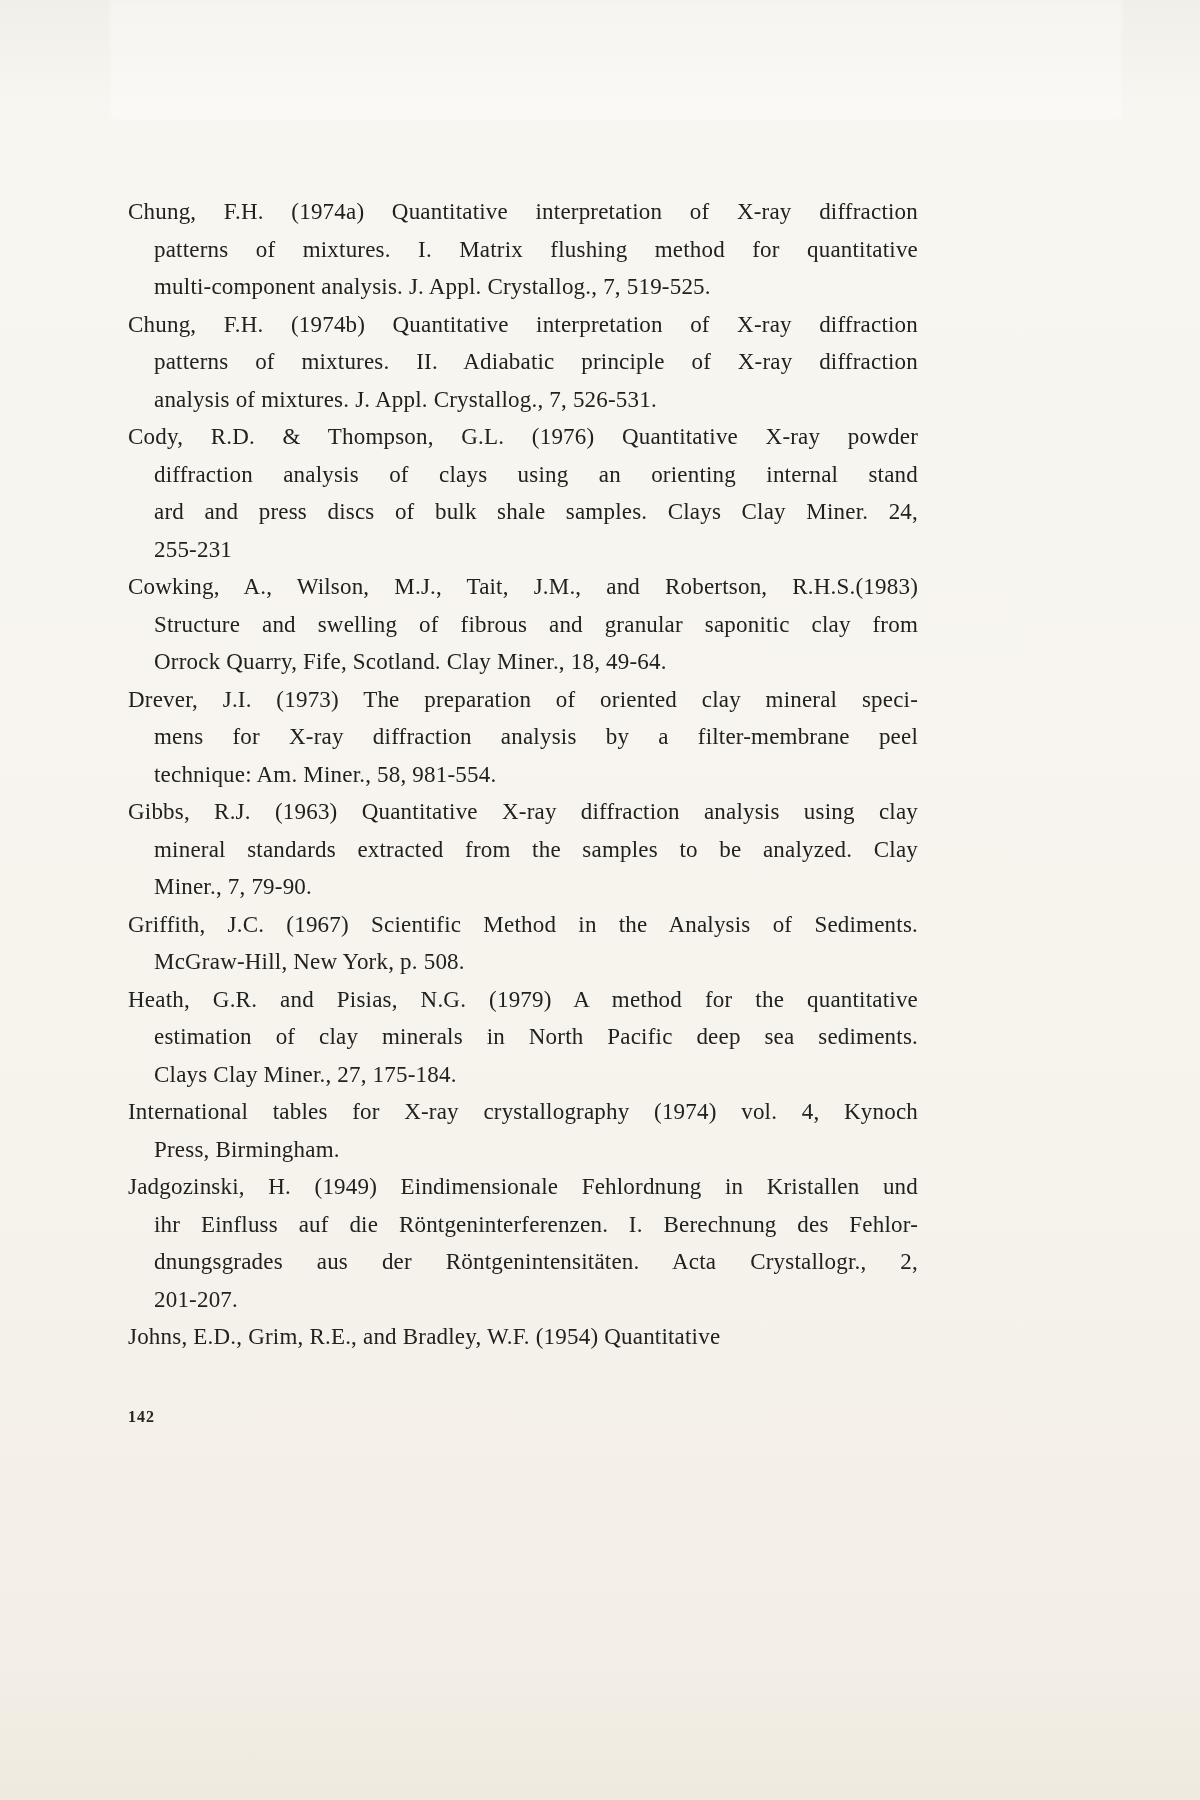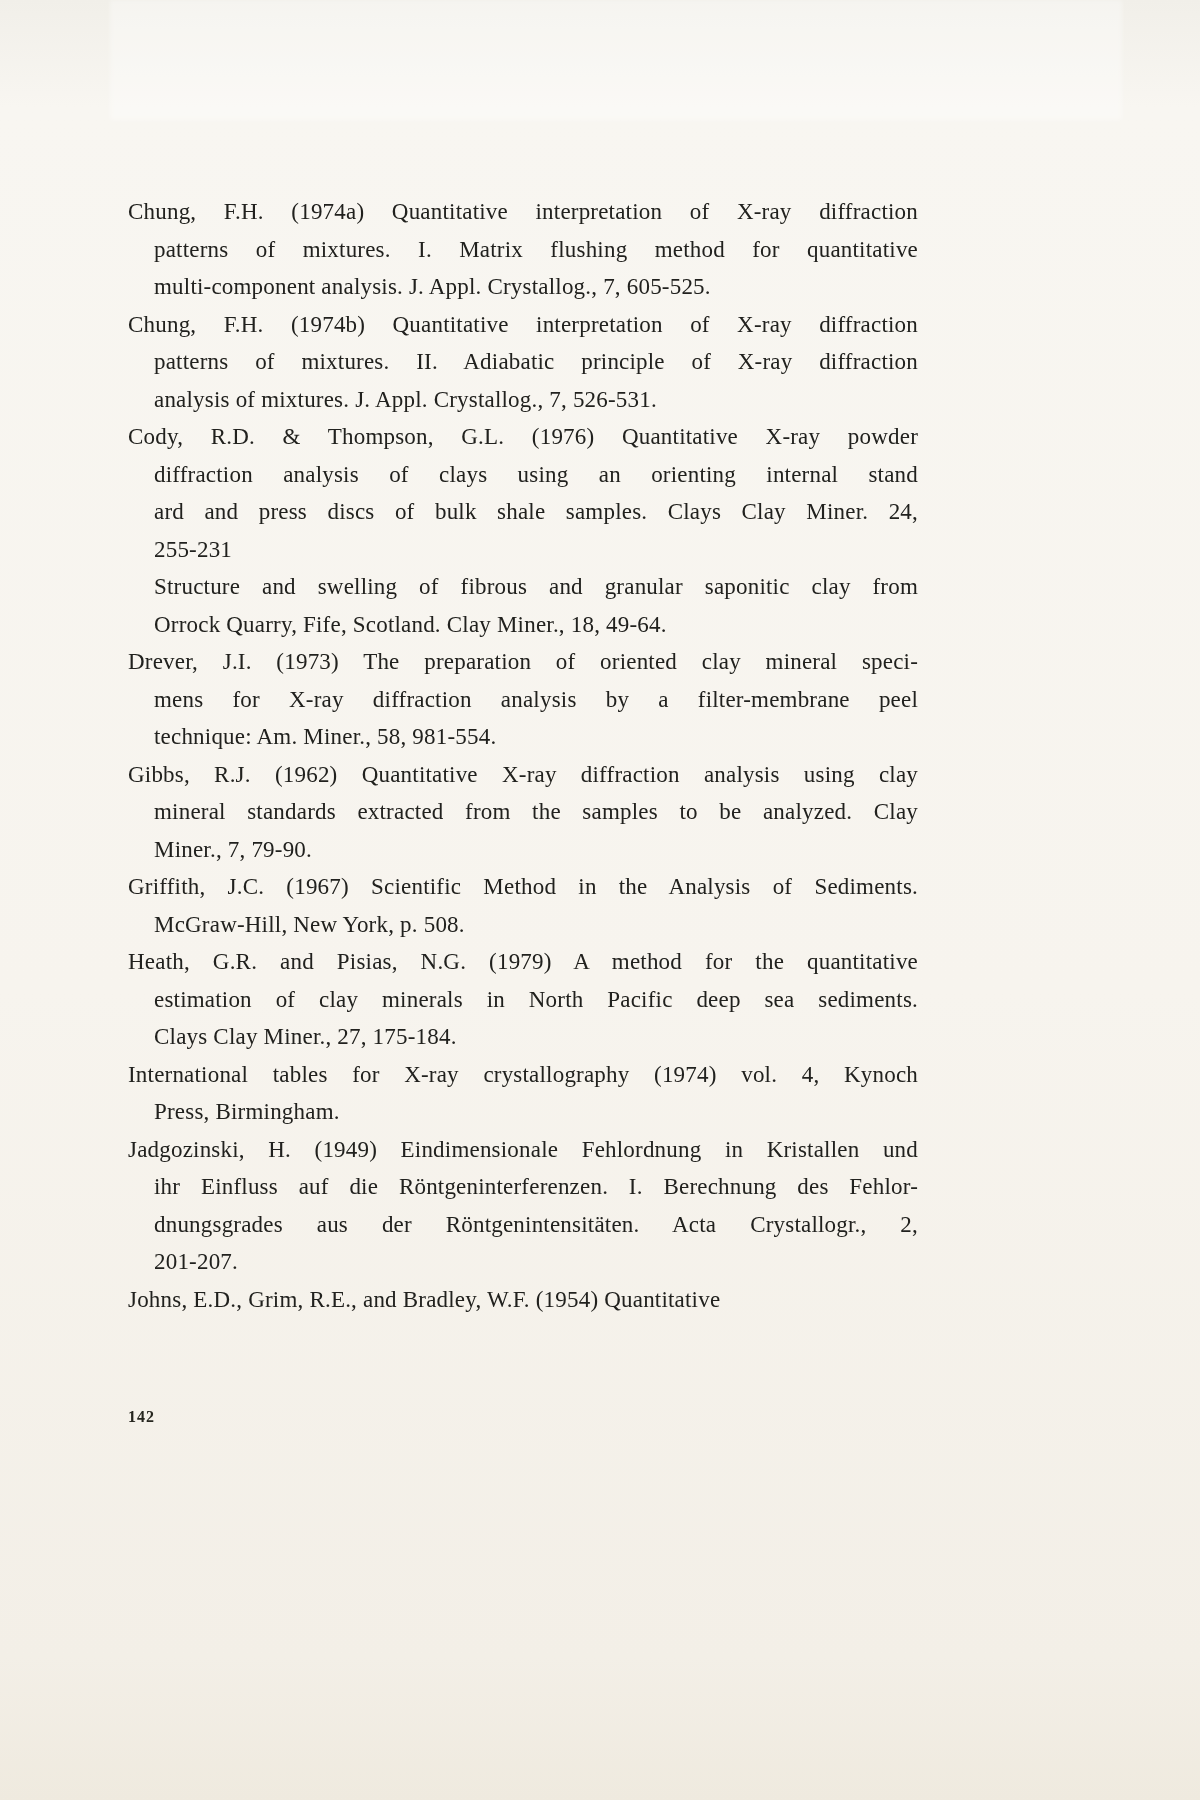--- a/index.html
+++ b/index.html
@@ -62,44 +62,45 @@
   }
 </style>
 </head>
 <body>
 
 <div class="page">
   <div class="text-block" id="refs">
       <div class="ref-entry">
         <div class="line">Chung, F.H. (1974a) Quantitative interpretation of X-ray diffraction</div>
         <div class="line cont">patterns of mixtures. I. Matrix flushing method for quantitative</div>
-        <div class="line cont last">multi-component analysis. J. Appl. Crystallog., 7, 605-525.</div>
+        <div class="line cont last">multi-component analysis. J. Appl. Crystallog., 7, 519-525.</div>
       </div>
       <div class="ref-entry">
         <div class="line">Chung, F.H. (1974b) Quantitative interpretation of X-ray diffraction</div>
         <div class="line cont">patterns of mixtures. II. Adiabatic principle of X-ray diffraction</div>
         <div class="line cont last">analysis of mixtures. J. Appl. Crystallog., 7, 526-531.</div>
       </div>
       <div class="ref-entry">
         <div class="line">Cody, R.D. &amp; Thompson, G.L. (1976) Quantitative X-ray powder</div>
         <div class="line cont">diffraction analysis of clays using an orienting internal stand</div>
         <div class="line cont">ard and press discs of bulk shale samples. Clays Clay Miner. 24,</div>
         <div class="line cont last">255-231</div>
       </div>
       <div class="ref-entry">
+        <div class="line">Cowking, A., Wilson, M.J., Tait, J.M., and Robertson, R.H.S.(1983)</div>
         <div class="line cont">Structure and swelling of fibrous and granular saponitic clay from</div>
         <div class="line cont last">Orrock Quarry, Fife, Scotland. Clay Miner., 18, 49-64.</div>
       </div>
       <div class="ref-entry">
         <div class="line">Drever, J.I. (1973) The preparation of oriented clay mineral speci-</div>
         <div class="line cont">mens for X-ray diffraction analysis by a filter-membrane peel</div>
         <div class="line cont last">technique: Am. Miner., 58, 981-554.</div>
       </div>
       <div class="ref-entry">
-        <div class="line">Gibbs, R.J. (1962) Quantitative X-ray diffraction analysis using clay</div>
+        <div class="line">Gibbs, R.J. (1963) Quantitative X-ray diffraction analysis using clay</div>
         <div class="line cont">mineral standards extracted from the samples to be analyzed. Clay</div>
         <div class="line cont last">Miner., 7, 79-90.</div>
       </div>
       <div class="ref-entry">
         <div class="line">Griffith, J.C. (1967) Scientific Method in the Analysis of Sediments.</div>
         <div class="line cont last">McGraw-Hill, New York, p. 508.</div>
       </div>
       <div class="ref-entry">
         <div class="line">Heath, G.R. and Pisias, N.G. (1979) A method for the quantitative</div>
         <div class="line cont">estimation of clay minerals in North Pacific deep sea sediments.</div>

